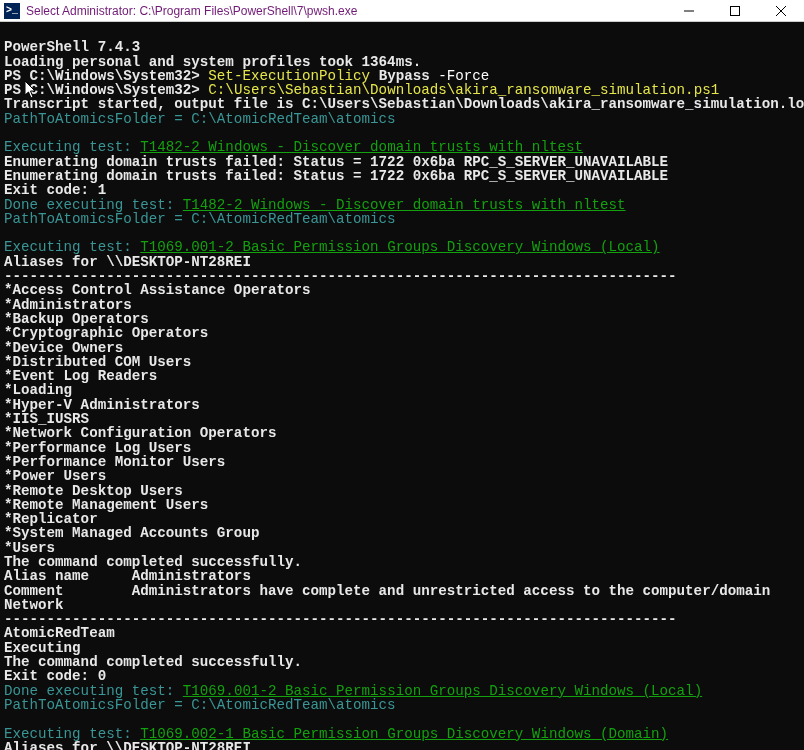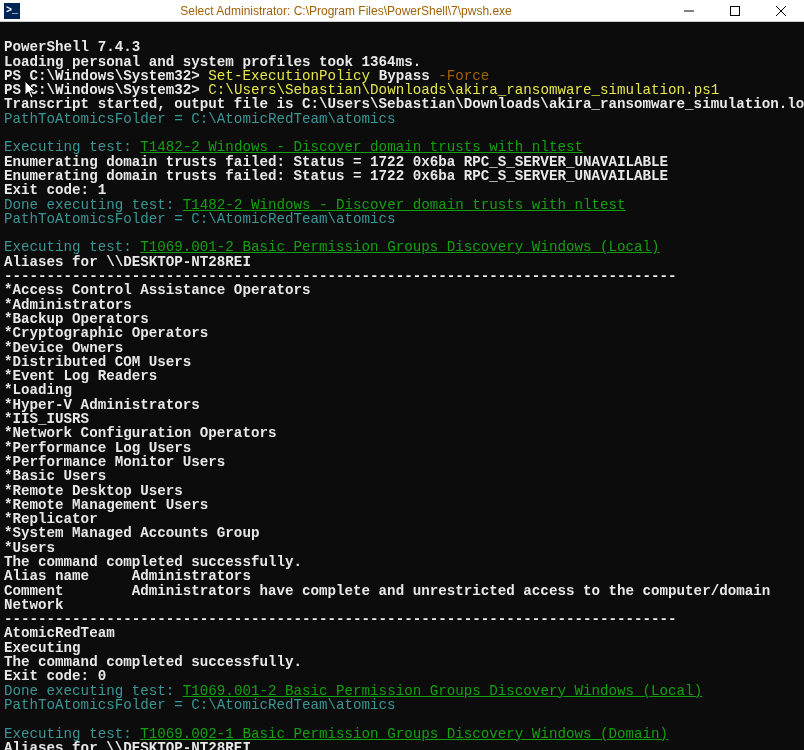--- a/index.html
+++ b/index.html
@@ -19,23 +19,22 @@
     align-items: center;
     justify-content: center;
     color: #fff;
     font-size: 10px;
     font-weight: bold;
   }
   .title-text {
     flex: 1;
     font-family: "Segoe UI", Arial, sans-serif;
     font-size: 12px;
-    color: #a16207;
+    color: #701a75;
     padding-left: 2px;
-    text-align: center;
   }
   .win-controls { display: flex; height: 100%; }
   .win-btn {
     width: 46px;
     display: flex;
     align-items: center;
     justify-content: center;
     font-family: "Segoe UI", Arial, sans-serif;
     font-size: 12px;
     cursor: default;
@@ -48,21 +47,21 @@
     height: 728px;
     padding: 4px 0 0 4px;
     font-size: 14.2px;
     line-height: 14.3px;
     white-space: pre;
     overflow: hidden;
     position: relative;
   }
   .white { color: #e8e8e8; font-weight: bold; }
   .yellow { color: #e6e64a; }
-  .gray  { color: #a16207; }
+  .gray  { color: #ffffff; }
   .cyan  { color: #3a9696; }
   .green { color: #13a10e; text-decoration: underline; }
   .cursor {
     position: absolute;
     top: 45px;
     left: 8px;
     width: 10px;
     height: 15px;
   }
   .cursor svg { fill: #fff; stroke: #000; }
@@ -117,21 +116,21 @@
 <span class="white">*Cryptographic Operators</span>
 <span class="white">*Device Owners</span>
 <span class="white">*Distributed COM Users</span>
 <span class="white">*Event Log Readers</span>
 <span class="white">*Loading</span>
 <span class="white">*Hyper-V Administrators</span>
 <span class="white">*IIS_IUSRS</span>
 <span class="white">*Network Configuration Operators</span>
 <span class="white">*Performance Log Users</span>
 <span class="white">*Performance Monitor Users</span>
-<span class="white">*Basic Users</span>
+<span class="white">*Power Users</span>
 <span class="white">*Remote Desktop Users</span>
 <span class="white">*Remote Management Users</span>
 <span class="white">*Replicator</span>
 <span class="white">*System Managed Accounts Group</span>
 <span class="white">*Users</span>
 <span class="white">The command completed successfully.</span>
 <span class="white">Alias name     Administrators</span>
 <span class="white">Comment        Administrators have complete and unrestricted access to the computer/domain</span>
 <span class="white">Network</span>
 <span class="white">-------------------------------------------------------------------------------</span>

